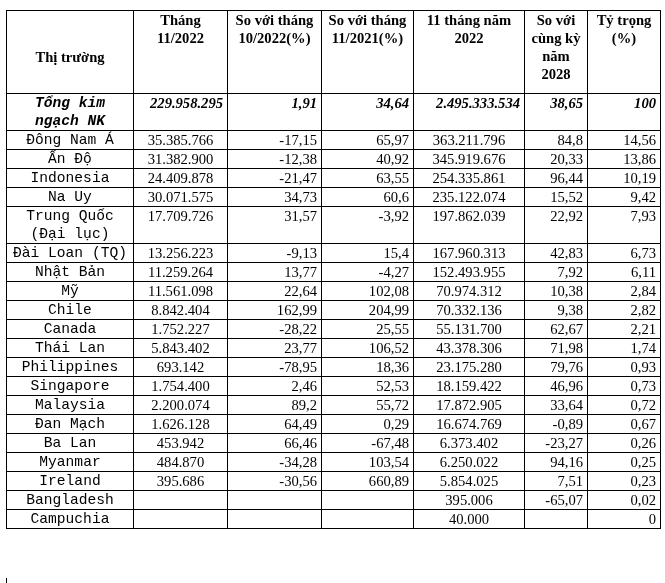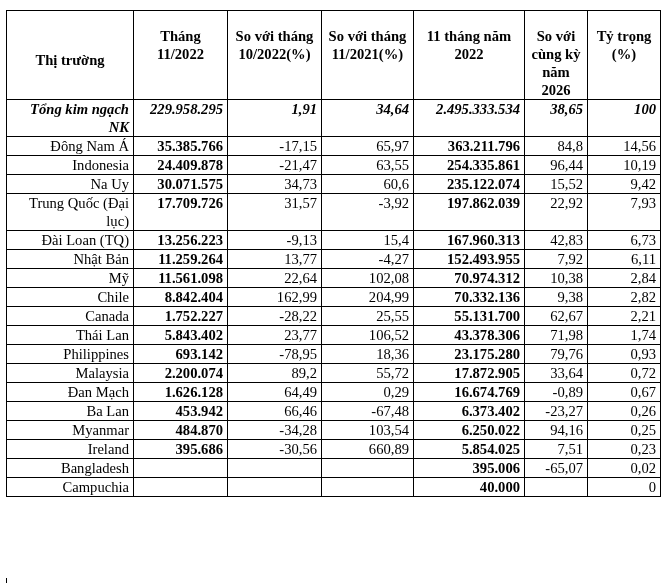--- a/index.html
+++ b/index.html
@@ -3,28 +3,28 @@
 <meta charset="utf-8">
 <style>
   html, body { margin: 0; padding: 0; background: #ffffff; }
   body { width: 665px; height: 583px; overflow: hidden; position: relative;
          font-family: "Liberation Serif", "DejaVu Serif", serif; color: #000; }
   table { position: absolute; left: 6px; top: 10px; border-collapse: collapse;
           table-layout: fixed; width: 654px; font-size: 14.6px; }
   col.c0 { width: 127px; } col.c1 { width: 94px; } col.c2 { width: 94px; }
   col.c3 { width: 92px; } col.c4 { width: 111px; } col.c5 { width: 63px; } col.c6 { width: 73px; }
   td, th { border: 1px solid #000; padding: 0 4px; line-height: 18px; vertical-align: top; }
-  th { font-weight: bold; text-align: center; height: 72px; padding-top: 16px; }
+  th { font-weight: bold; text-align: center; height: 72px; padding-top: 0; }
   th.market { vertical-align: middle; padding-top: 10px; margin-left: 20px; }
   td.num { text-align: right; }
-  td.b { font-weight: bold; }
+  td.b { font-weight: normal; text-align: center; }
   tr.total td { font-weight: bold; font-style: italic; height: 36px; }
   tr.tall td { height: 36px; margin-top: 19px; }
   tr.row td { height: 18px; }
-  td.name { text-align: right; }
+  td.name { text-align: center; font-family: Liberation Mono, monospace; }
   .stub { position: absolute; left: 6px; top: 578px; width: 1px; height: 5px; background: #000; }
 </style>
 </head>
 <body>
 
 <table>
   <colgroup>
     <col class="c0">
       <col class="c1">
       <col class="c2">
@@ -33,21 +33,21 @@
       <col class="c5">
       <col class="c6">
   </colgroup>
   <thead>
     <tr>
       <th class="market">Thị trường</th>
       <th>Tháng 11/2022</th>
       <th>So với tháng 10/2022(%)</th>
       <th>So với tháng 11/2021(%)</th>
       <th>11 tháng năm 2022</th>
-      <th>So với cùng kỳ năm 2026</th>
+      <th>So với cùng kỳ năm 2028</th>
       <th>Tỷ trọng (%)</th>
     </tr>
   </thead>
   <tbody id="tbody">
     <tr class="total">
       <td class="name">Tổng kim ngạch NK</td>
       <td class="num">229.958.295</td>
       <td class="num">1,91</td>
       <td class="num">34,64</td>
       <td class="num">2.495.333.534</td>
@@ -57,20 +57,29 @@
   <tr class="row">
         <td class="name">Đông Nam Á</td>
         <td class="num b">35.385.766</td>
         <td class="num">-17,15</td>
         <td class="num">65,97</td>
         <td class="num b">363.211.796</td>
         <td class="num">84,8</td>
         <td class="num">14,56</td>
       </tr>
       <tr class="row">
+        <td class="name">Ấn Độ</td>
+        <td class="num b">31.382.900</td>
+        <td class="num">-12,38</td>
+        <td class="num">40,92</td>
+        <td class="num b">345.919.676</td>
+        <td class="num">20,33</td>
+        <td class="num">13,86</td>
+      </tr>
+      <tr class="row">
         <td class="name">Indonesia</td>
         <td class="num b">24.409.878</td>
         <td class="num">-21,47</td>
         <td class="num">63,55</td>
         <td class="num b">254.335.861</td>
         <td class="num">96,44</td>
         <td class="num">10,19</td>
       </tr>
       <tr class="row">
         <td class="name">Na Uy</td>
@@ -147,20 +156,29 @@
       <tr class="row">
         <td class="name">Philippines</td>
         <td class="num b">693.142</td>
         <td class="num">-78,95</td>
         <td class="num">18,36</td>
         <td class="num b">23.175.280</td>
         <td class="num">79,76</td>
         <td class="num">0,93</td>
       </tr>
       <tr class="row">
+        <td class="name">Singapore</td>
+        <td class="num b">1.754.400</td>
+        <td class="num">2,46</td>
+        <td class="num">52,53</td>
+        <td class="num b">18.159.422</td>
+        <td class="num">46,96</td>
+        <td class="num">0,73</td>
+      </tr>
+      <tr class="row">
         <td class="name">Malaysia</td>
         <td class="num b">2.200.074</td>
         <td class="num">89,2</td>
         <td class="num">55,72</td>
         <td class="num b">17.872.905</td>
         <td class="num">33,64</td>
         <td class="num">0,72</td>
       </tr>
       <tr class="row">
         <td class="name">Đan Mạch</td>

